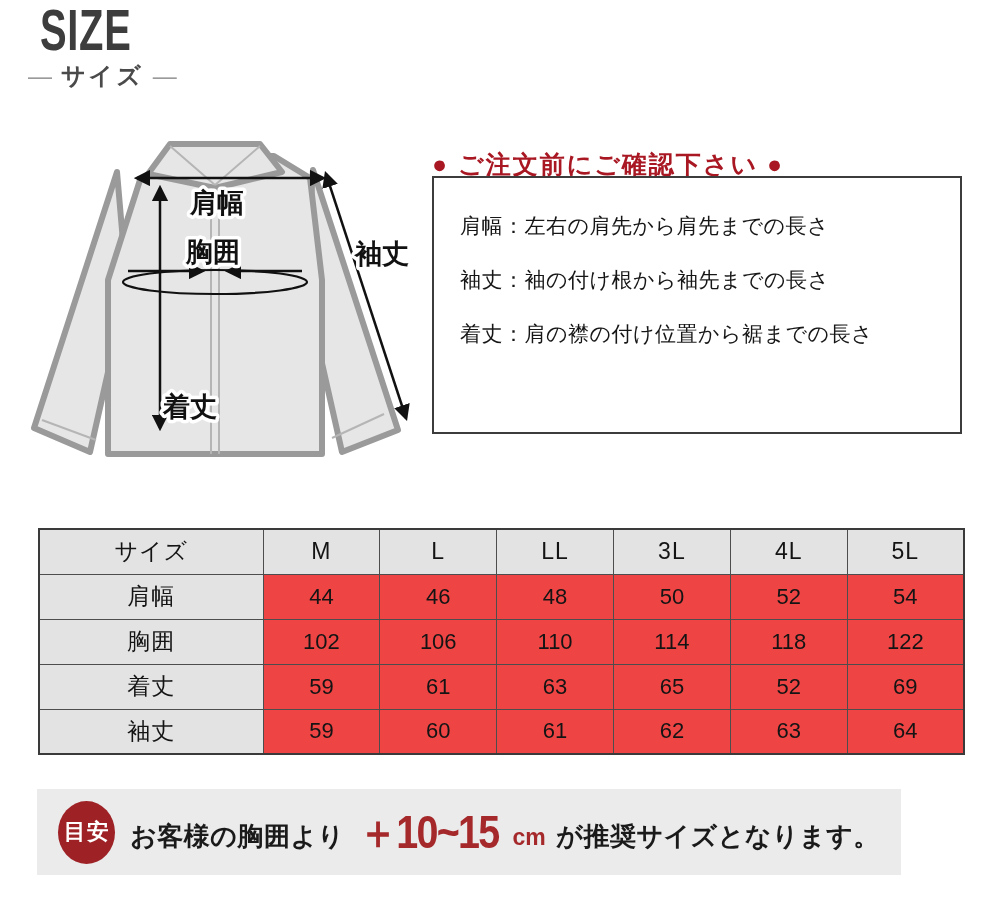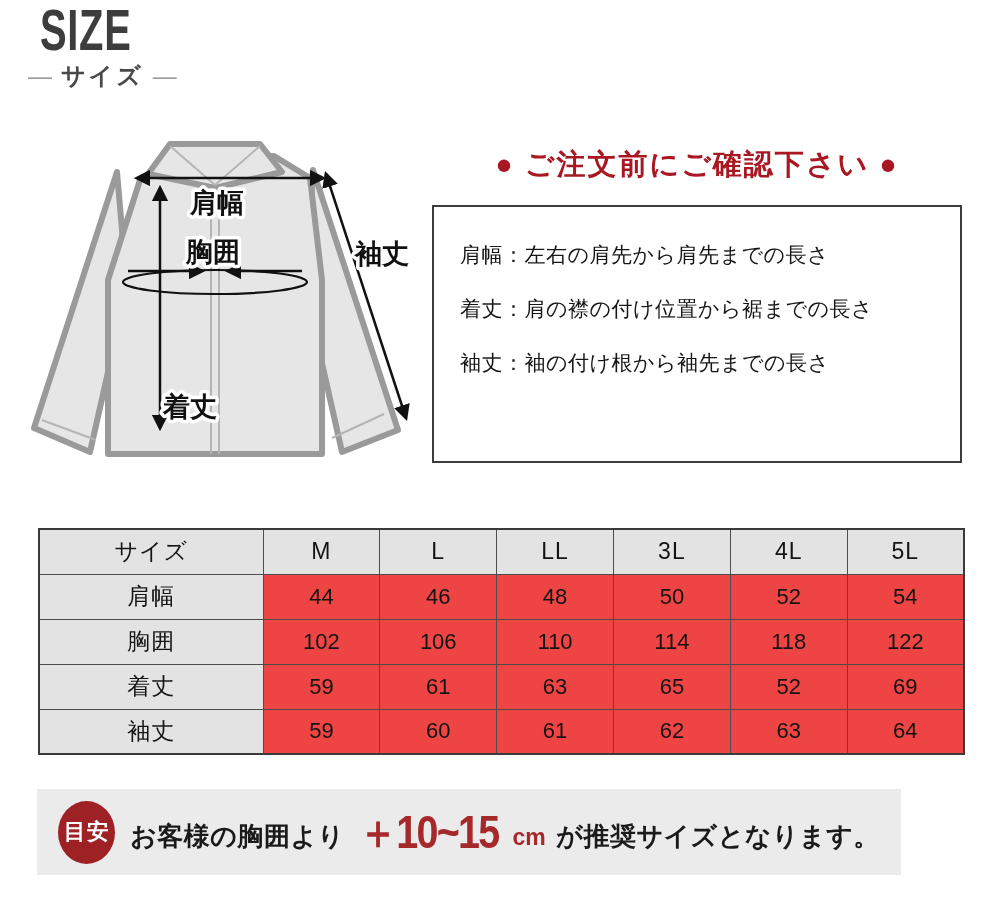--- a/index.html
+++ b/index.html
@@ -36,26 +36,26 @@
   .dlabel{
     font-family:"Liberation Sans","DejaVu Sans",sans-serif;
     font-size:27px;font-weight:700;fill:#111;
     stroke:#fff;stroke-width:7px;paint-order:stroke;stroke-linejoin:round;
     text-anchor:middle;
   }
 
   
   .notice-heading{
     position:absolute;left:432px;top:147px;width:530px;
-    text-align:center;font-size:29px;font-weight:700;
+    text-align:left;font-size:25px;font-weight:700;
     color:var(--accent-red);letter-spacing:2px;line-height:34px;
     white-space:nowrap;
   }
   .notice-box{
-    position:absolute;left:432px;top:205px;width:530px;height:258px;
+    position:absolute;left:432px;top:176px;width:530px;height:258px;
     background:#fff;border:2px solid #3c3c3c;
     padding:21px 0 0 26px;
   }
   .notice-item{
     font-size:21px;font-weight:400;color:#161616;
     line-height:54px;letter-spacing:0.5px;white-space:nowrap;
   }
 
   
   .size-table{
@@ -141,24 +141,24 @@
     <text class="dlabel" x="362" y="133">袖丈</text>
   </svg>
 
   <div class="notice-heading">● ご注文前にご確認下さい ●</div>
 
   <div class="notice-box">
     <div class="notice-item">
       <span>肩幅</span><span>：</span><span>左右の肩先から肩先までの長さ</span>
     </div>
     <div class="notice-item">
+      <span>袖丈</span><span>：</span><span>袖の付け根から袖先までの長さ</span>
+    </div>
+    <div class="notice-item">
       <span>着丈</span><span>：</span><span>肩の襟の付け位置から裾までの長さ</span>
-    </div>
-    <div class="notice-item">
-      <span>袖丈</span><span>：</span><span>袖の付け根から袖先までの長さ</span>
     </div>
   </div>
 
   <table class="size-table">
     <colgroup>
       <col class="label-col">
         <col>
         <col>
         <col>
         <col>

